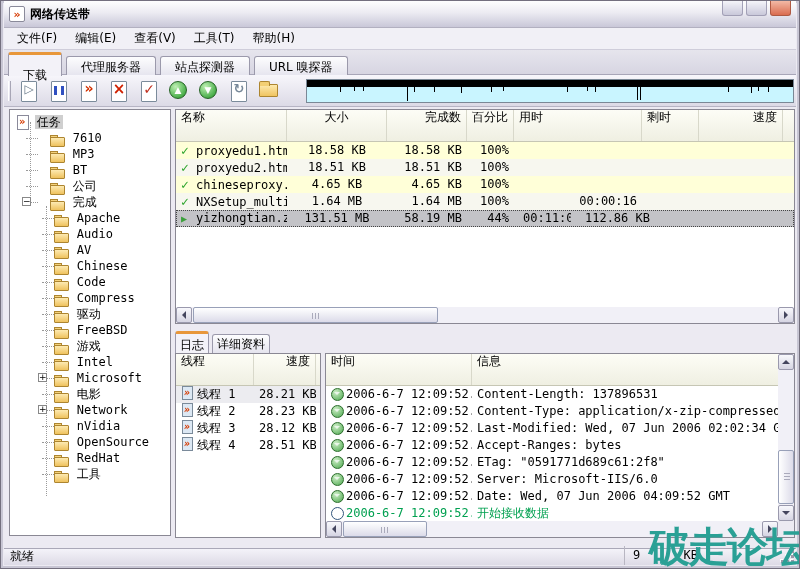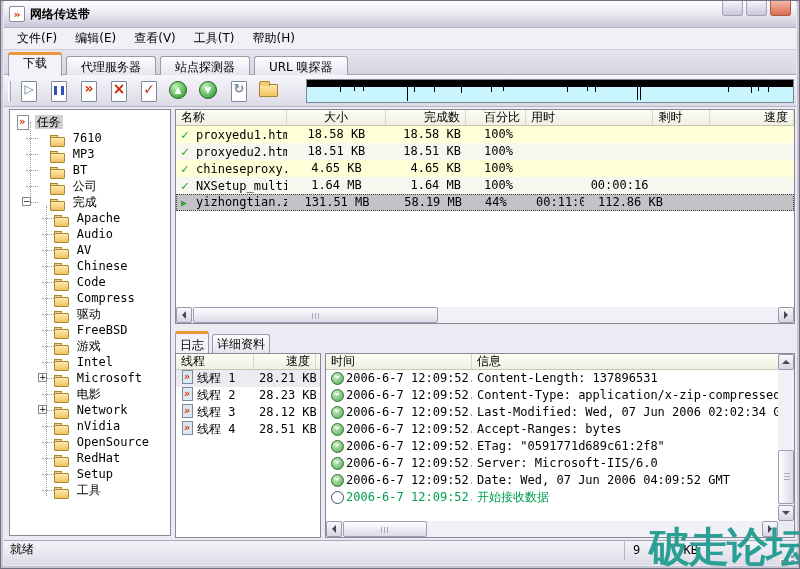--- a/index.html
+++ b/index.html
@@ -21,21 +21,21 @@
   
   .menubar{position:absolute;left:3px;right:3px;top:27px;height:22px;background:#f1f0f6;
     border-bottom:1px solid #cfcdda;display:flex;align-items:center;padding-left:4px;}
   .menu-item{padding:2px 9px;cursor:default;}
   
   .tabstrip{position:absolute;left:3px;right:3px;top:49px;height:25px;
     background:linear-gradient(180deg,#e6e5ed,#d7d5e2);border-bottom:1px solid #a8a6b8;}
   .tab{position:relative;display:inline-block;margin-left:4px;margin-top:5px;height:20px;
     padding:2px 14px 0;border:1px solid #9b99ab;border-bottom:none;border-radius:3px 3px 0 0;
     background:linear-gradient(180deg,#fdfdfe,#e5e4ee);vertical-align:bottom;}
-  .tab.active{margin-top:2px;height:24px;padding-top:0;background:#f3f2f8;
+  .tab.active{margin-top:2px;height:24px;padding-top:12px;background:#f3f2f8;
     border-top:3px solid #e8973a;z-index:2;}
   
   .toolbar{position:absolute;left:3px;right:3px;top:74px;height:32px;
     background:linear-gradient(180deg,#f7f6fb,#dcdae6);border-bottom:1px solid #b6b4c4;}
   .tb-grip{position:absolute;left:4px;top:6px;width:3px;height:20px;
     border-left:1px solid #fff;border-right:1px solid #a8a6b6;}
   .tb-buttons{position:absolute;left:10px;top:2px;display:flex;}
   .tbtn{width:30px;height:28px;display:flex;align-items:center;justify-content:center;}
   .ticon-slot{position:relative;width:22px;height:22px;}
   .tb-doc::before{content:"";position:absolute;left:3px;top:1px;width:14px;height:19px;
@@ -80,27 +80,27 @@
   .icon-folder::after{content:"";position:absolute;left:0;top:6px;width:13px;height:8px;
     background:linear-gradient(180deg,#fdeab2,#efc25e);border:1px solid #ad8530;border-radius:1px;}
   .icon-app{width:15px;}
   .icon-app::before{content:"";position:absolute;left:1px;top:0;width:10px;height:13px;
     background:#fff;border:1px solid #8a8a9a;}
   .icon-app::after{content:"»";position:absolute;left:3px;top:-1px;color:#d63a00;font-weight:bold;font-size:10px;}
   .tlabel{padding:0 2px;font-family:"DejaVu Sans Mono","DejaVu Sans",monospace;}
   .tlabel.sel{background:#cfcfcf;}
   
   .list-box{left:171px;top:2px;width:620px;height:215px;}
-  .lheader{display:flex;height:16px;background:linear-gradient(180deg,#fdfdf6,#efefe2);
+  .lheader{display:flex;height:32px;background:linear-gradient(180deg,#fdfdf6,#efefe2);
     border-bottom:1px solid #c6c6b4;}
   .lheader .hcell{border-right:1px solid #d8d8ca;padding:0 5px;line-height:15px;overflow:hidden;white-space:nowrap;}
   .cell{overflow:hidden;white-space:nowrap;padding:0 5px;
     font-family:"DejaVu Sans Mono","DejaVu Sans",monospace;}
   .c0{width:111px;} .c1{width:100px;text-align:center;} .c2{width:80px;text-align:right;}
-  .c3{width:47px;text-align:left;margin-left:13px;} .c4{width:128px;text-align:right;}
+  .c3{width:47px;text-align:right;} .c4{width:128px;text-align:right;}
   .c5{width:57px;padding-left:9px;} .c6{width:84px;text-align:right;}
   .lheader .c4{text-align:left;}
   .tl-row{display:flex;height:17px;line-height:17px;}
   .tl-row.yellow{background:#ffffd8;} .tl-row.plain{background:#f7f7ef;}
   .tl-row.selected{background:#c3c3c7;outline:1px dotted #444;outline-offset:-1px;}
   .st{display:inline-block;width:15px;font-weight:bold;font-style:normal;}
   .st-done{color:#2ea52e;font-size:13px;} .st-active{color:#3ba03b;font-size:10px;}
   
   .sb-h{position:absolute;left:0;right:0;bottom:0;height:16px;background:#f1f0f7;}
   .sb-btn{position:absolute;width:16px;height:16px;background:linear-gradient(180deg,#f8f8fc,#d6d5e3);
@@ -139,22 +139,22 @@
     background:radial-gradient(circle at 35% 30%,#cfe0f2,#6f96c2 75%,#3c64923);border:1px solid #33567d;
     color:#fff;font-weight:bold;font-size:8px;line-height:11px;text-align:center;font-style:normal;}
   .sb-v{position:absolute;top:0;right:0;width:16px;bottom:16px;background:#f1f0f7;}
   .sb-vthumb{position:absolute;left:0;width:16px;background:linear-gradient(90deg,#fff,#dcdbe9);
     border:1px solid #98a0b8;border-radius:2px;}
   .vgrip{position:absolute;left:5px;top:50%;width:6px;height:8px;margin-top:-4px;
     background:repeating-linear-gradient(180deg,#aab 0 1px,transparent 1px 3px);}
   .sb-corner{position:absolute;right:0;bottom:0;width:16px;height:16px;background:#eceaf2;}
   .log-hsb{right:16px;}
   
-  .statusbar{position:absolute;left:3px;right:3px;bottom:3px;height:25px;border-top:1px solid #aaa8b8;
-    background:linear-gradient(180deg,#f4f3f9,#dddbe6);display:flex;align-items:flex-start;}
+  .statusbar{position:absolute;left:3px;right:3px;bottom:3px;height:17px;border-top:1px solid #aaa8b8;
+    background:linear-gradient(180deg,#f4f3f9,#dddbe6);display:flex;align-items:flex-end;}
   .status-left{padding-left:6px;flex:1;}
   .status-right{width:172px;border-left:1px solid #b8b6c2;padding-left:8px;height:19px;line-height:19px;
     white-space:pre;font-family:"DejaVu Sans Mono",monospace;}
   .resize-grip{position:absolute;right:2px;bottom:2px;width:13px;height:13px;}
   .resize-grip i{position:absolute;width:3px;height:3px;background:#9a98a8;box-shadow:-1px -1px 0 #fff;}
   .resize-grip i:nth-child(1){right:0;bottom:0;} .resize-grip i:nth-child(2){right:5px;bottom:0;}
   .resize-grip i:nth-child(3){right:0;bottom:5px;} .resize-grip i:nth-child(4){right:10px;bottom:0;}
   .resize-grip i:nth-child(5){right:0;bottom:10px;} .resize-grip i:nth-child(6){right:5px;bottom:5px;}
   
   .watermark{position:absolute;right:-6px;bottom:-7px;font-size:41px;font-weight:bold;
@@ -394,26 +394,20 @@
           <div class="tree-item lvl2">
     <span class="stub"></span>
     
     <span class="ticon icon-folder"></span>
     <span class="tlabel">RedHat</span>
   </div>
           <div class="tree-item lvl2">
     <span class="stub"></span>
     
     <span class="ticon icon-folder"></span>
-    <span class="tlabel">Setup</span>
-  </div>
-          <div class="tree-item lvl2">
-    <span class="stub"></span>
-    
-    <span class="ticon icon-folder"></span>
     <span class="tlabel">工具</span>
   </div>
         </div>
     </div>
 
     <div class="box list-box">
       <div class="lheader" id="task-header">
           <span class="hcell c0">名称</span>
           <span class="hcell c1">大小</span>
           <span class="hcell c2">完成数</span>

